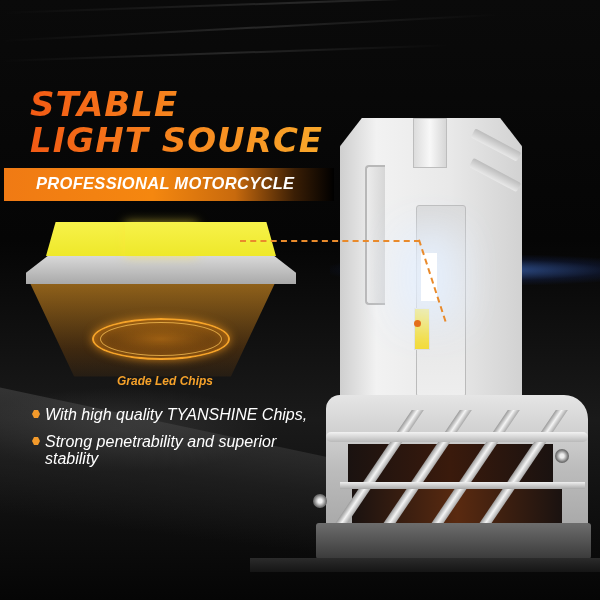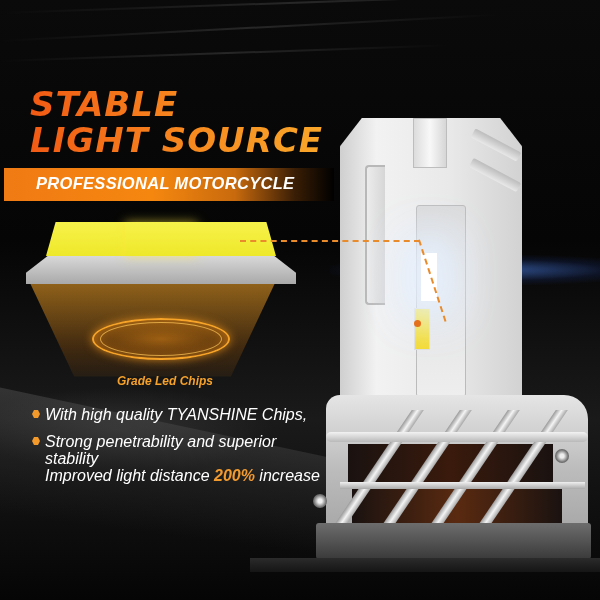--- a/index.html
+++ b/index.html
@@ -153,21 +153,20 @@
   <div class="chip-caption">Grade Led Chips</div>
 
   <div class="bullets">
     <div class="bullet">
       <span class="hex"></span>
       <div>With high quality TYANSHINE Chips,</div>
     </div>
     <div class="bullet">
       <span class="hex"></span>
       <div>Strong penetrability and superior stability</div>
-      <div><span>Improved light distance </span><span class="hl">200%</span><span> increase</span></div>
     </div>
   </div>
 
   <div class="bulb-body"></div>
   <div class="bulb-spine"></div>
   <div class="bulb-fin" style="left:470px;top:140px;width:52px;transform:rotate(28deg);"></div>
   <div class="bulb-fin" style="left:468px;top:170px;width:54px;transform:rotate(28deg);"></div>
   <div class="bulb-notch"></div>
   <div class="bulb-window"></div>
   <div class="bulb-led-yellow"></div>

